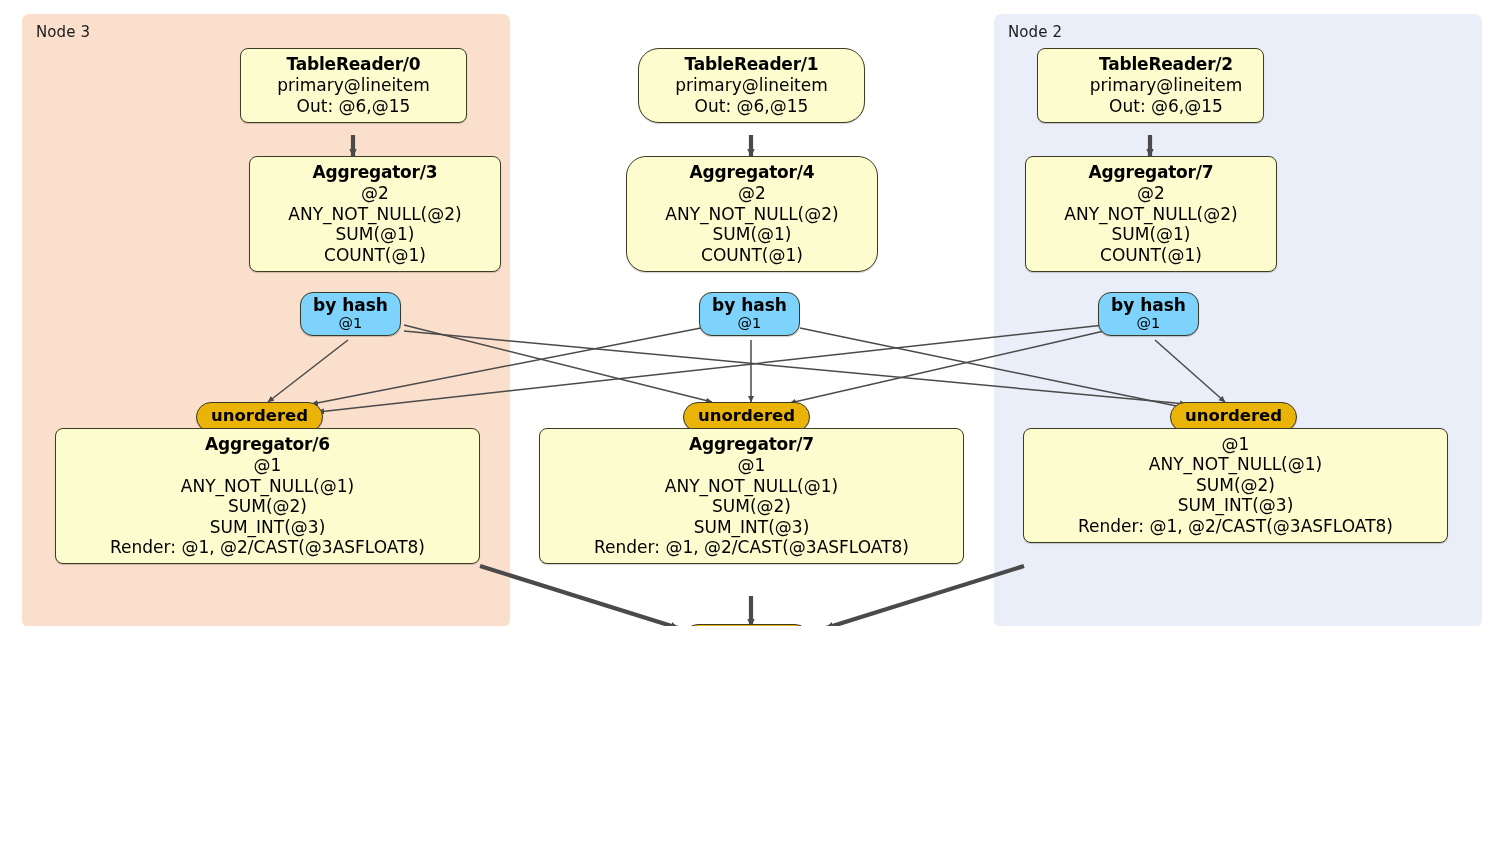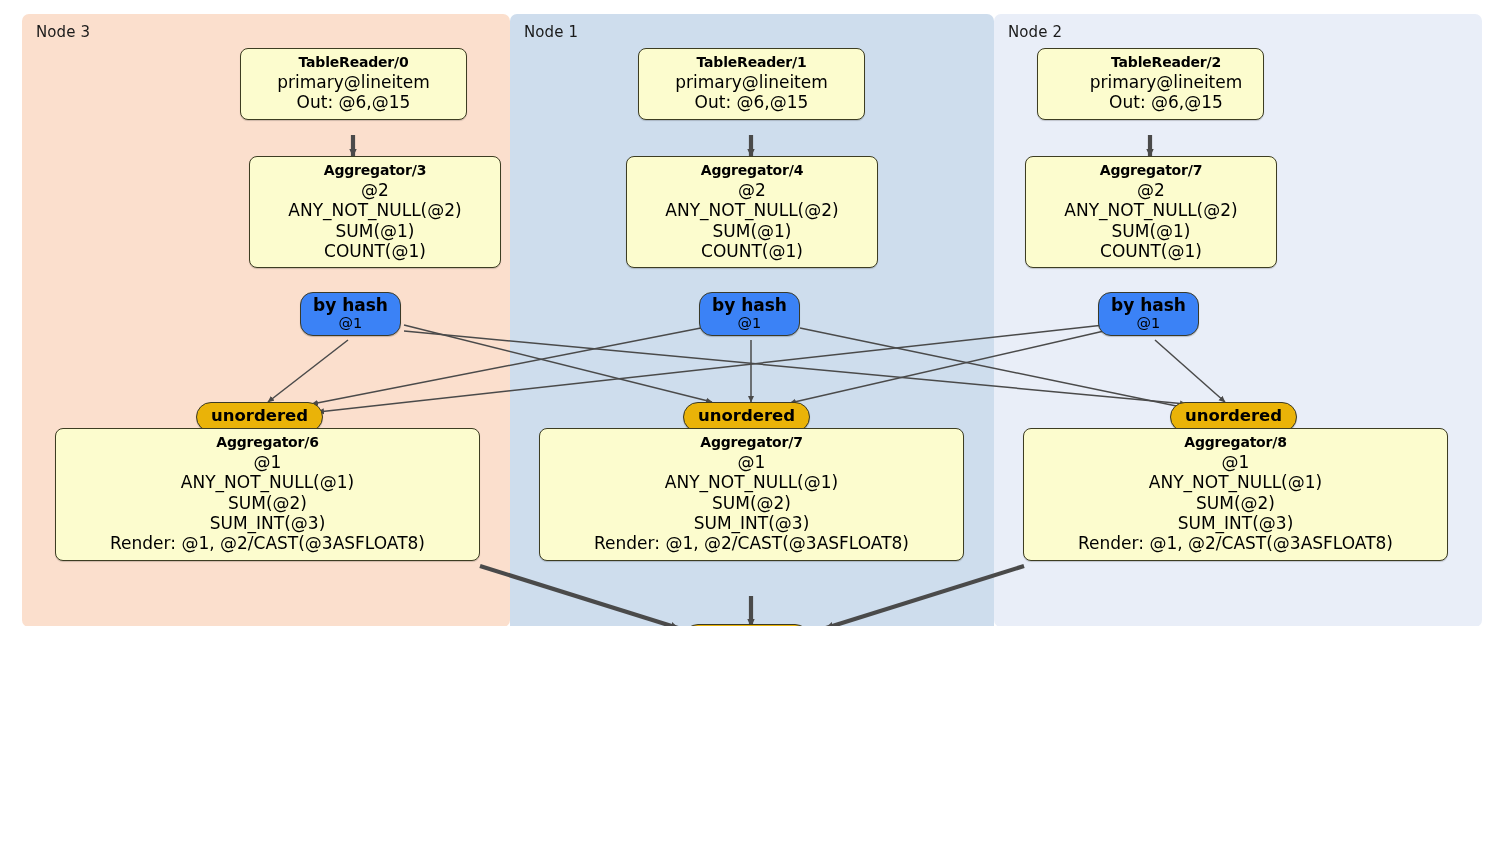--- a/index.html
+++ b/index.html
@@ -53,21 +53,21 @@
     border-radius: 8px;
     text-align: center;
     color: #000000;
     padding: 5px 9px 6px 9px;
     line-height: 1.2;
     font-size: 17px;
     box-shadow: 0 1px 1px rgba(0,0,0,0.18);
   }
   .box .ttl {
     font-weight: bold;
-    font-size: 14px;
+    font-size: 17px;
     letter-spacing: -0.2px;
     display: block;
     margin-bottom: 1px;
   }
   .box .ln {
     display: block;
     font-size: 17px;
   }
   .box.compact {
     padding: 4px 14px 5px 14px;
@@ -79,21 +79,21 @@
   
   .pill {
     position: absolute;
     box-sizing: border-box;
     text-align: center;
     color: #000000;
     border: 1.6px solid #3a3a28;
     box-shadow: 0 1px 1px rgba(0,0,0,0.2);
   }
   .pill.hash {
-    background: #3b82f6;
+    background: #7dd3fc;
     border-radius: 13px;
     padding: 3px 12px 4px 12px;
     line-height: 1.12;
   }
   .pill.hash .hl {
     display: block;
     font-weight: bold;
     font-size: 17px;
   }
   .pill.hash .hs {
@@ -111,23 +111,20 @@
 </style>
 </head>
 <body>
 
 <div id="canvas">
 
   <div class="panel" style="left:22px; top:14px; width:488px; height:613px; background:#fbdfcd;">
     <span class="panel-label">Node 3</span>
   </div>
 
-  <div class="panel" style="left:510px; top:14px; width:484px; height:806px; background:#cedded;">
-    <span class="panel-label">Node 1</span>
-  </div>
 
   <div class="panel" style="left:994px; top:14px; width:488px; height:613px; background:#e9eef8;">
     <span class="panel-label">Node 2</span>
   </div>
 
   <svg id="edges" viewBox="0 0 1504 842">
     <defs>
       <marker id="ahThick" markerWidth="9" markerHeight="9" refX="7.4" refY="4.5" orient="auto" markerUnits="userSpaceOnUse">
         <path d="M0,0.6 L8.4,4.5 L0,8.4 z" fill="#4a4a4a"></path>
       </marker>
@@ -191,27 +188,27 @@
 
   <div class="box" style="left:55px; top:428px; width:425px;">
     <span class="ttl">Aggregator/6</span>
     <span class="ln">@1</span>
     <span class="ln">ANY_NOT_NULL(@1)</span>
     <span class="ln">SUM(@2)</span>
     <span class="ln">SUM_INT(@3)</span>
     <span class="ln">Render: @1, @2/CAST(@3ASFLOAT8)</span>
   </div>
 
-  <div class="box" style="left:638px; top:48px; width:227px;">
+  <div class="box" style="left:638px; top:48px; width:227px;border-radius:21px;">
     <span class="ttl">TableReader/1</span>
     <span class="ln">primary@lineitem</span>
     <span class="ln">Out: @6,@15</span>
   </div>
 
-  <div class="box" style="left:626px; top:156px; width:252px;">
+  <div class="box" style="left:626px; top:156px; width:252px;border-radius:20px;">
     <span class="ttl">Aggregator/4</span>
     <span class="ln">@2</span>
     <span class="ln">ANY_NOT_NULL(@2)</span>
     <span class="ln">SUM(@1)</span>
     <span class="ln">COUNT(@1)</span>
   </div>
 
   <div class="pill hash" style="left:699px; top:292px;">
     <span class="hl">by hash</span>
     <span class="hs">@1</span>
@@ -256,21 +253,20 @@
   <div class="pill hash" style="left:1098px; top:292px;">
     <span class="hl">by hash</span>
     <span class="hs">@1</span>
   </div>
 
   <div class="pill unordered" style="left:1170px; top:402px;">
     <span>unordered</span>
   </div>
 
   <div class="box" style="left:1023px; top:428px; width:425px;">
-    <span class="ttl">Aggregator/8</span>
     <span class="ln">@1</span>
     <span class="ln">ANY_NOT_NULL(@1)</span>
     <span class="ln">SUM(@2)</span>
     <span class="ln">SUM_INT(@3)</span>
     <span class="ln">Render: @1, @2/CAST(@3ASFLOAT8)</span>
   </div>
 
 </div>
 
 </body></html>

